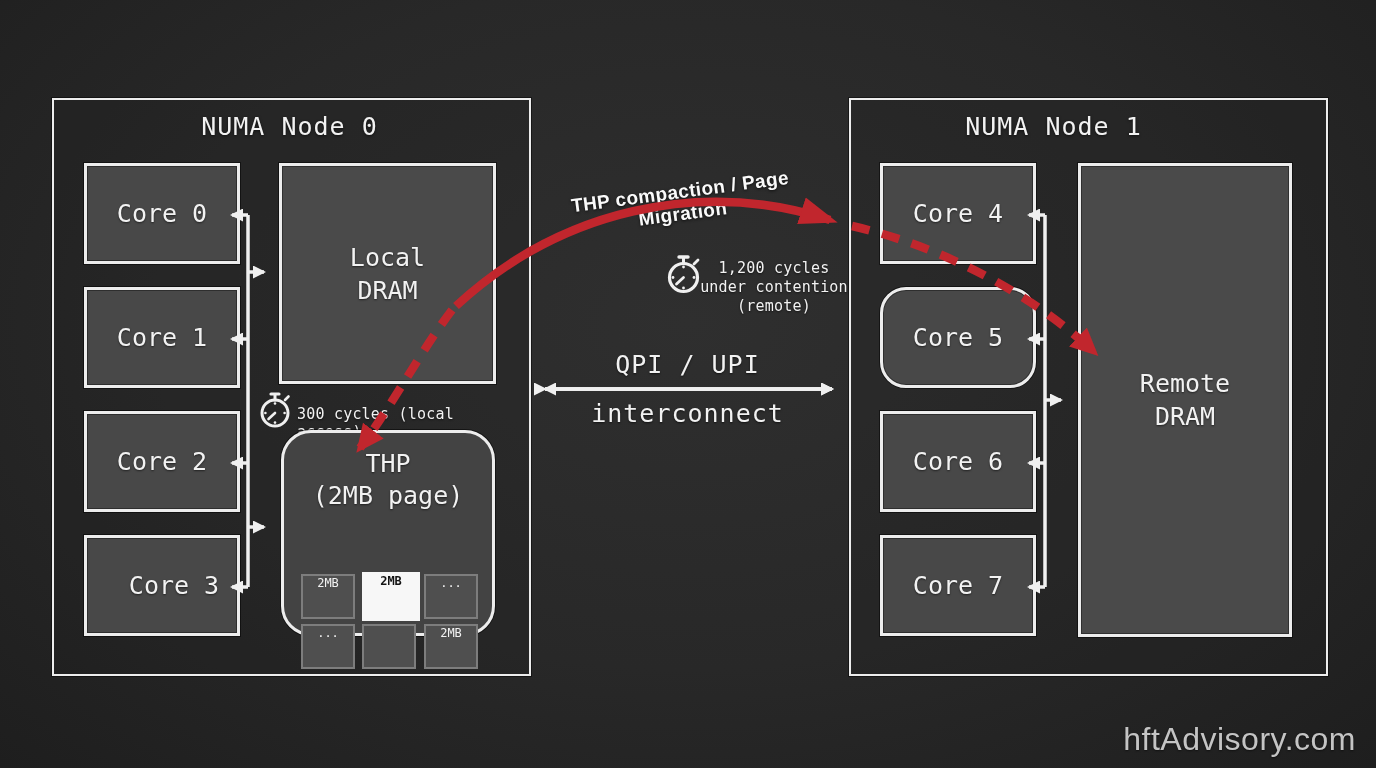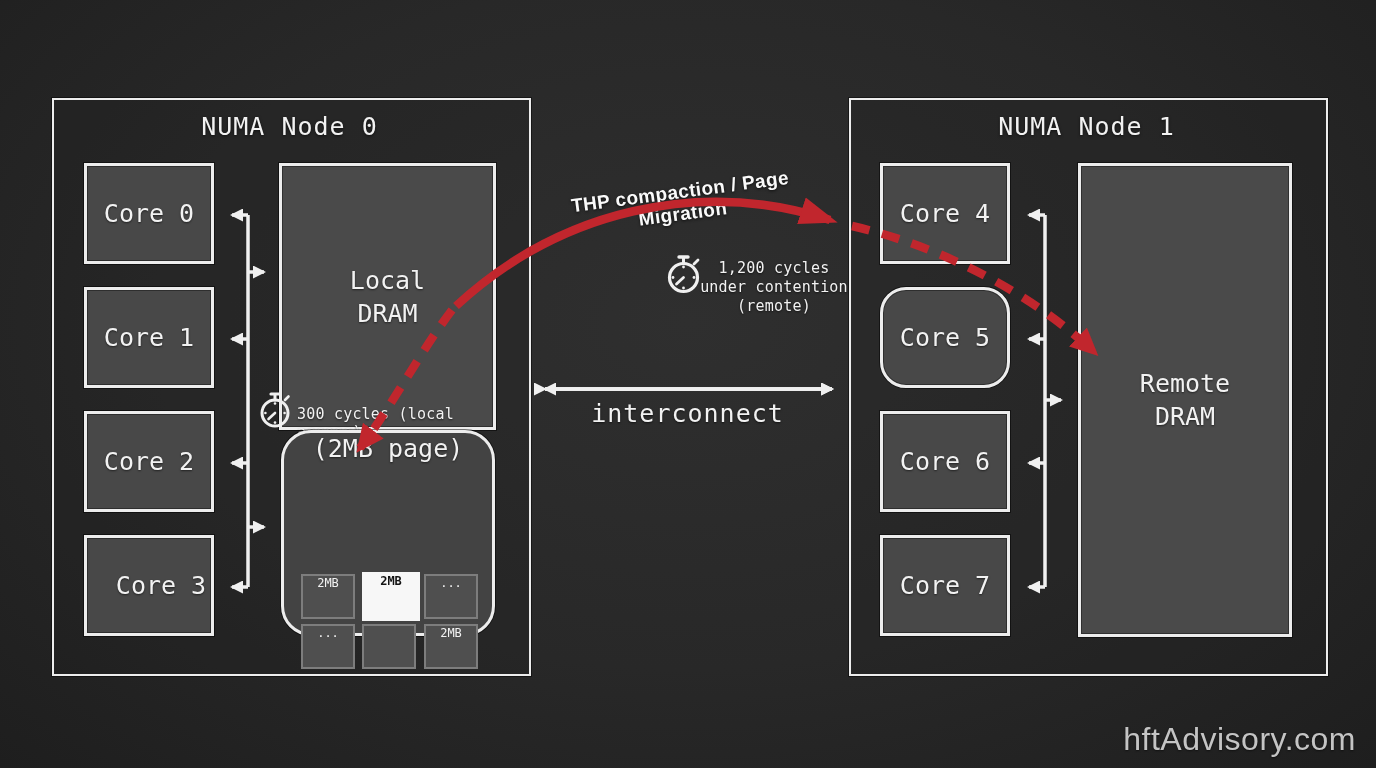--- a/index.html
+++ b/index.html
@@ -13,21 +13,21 @@
   .node{
     border:2.5px solid #ededed;
     background:rgba(30,30,30,0.25);
     box-shadow:0 0 0 1px rgba(0,0,0,0.45);
   }
   .node-title{
     text-align:center;font-size:25px;letter-spacing:1px;
     text-shadow:0 1px 3px rgba(0,0,0,.6);
   }
   .corebox{
-    width:130px;height:101px;border:3px solid #ededed;background:#484848;
+    width:156px;height:101px;border:3px solid #ededed;background:#484848;
     box-sizing:border-box;display:flex;align-items:center;justify-content:center;
     font-size:25px;box-shadow:0 0 0 1px rgba(0,0,0,.5), inset 0 0 0 1px rgba(0,0,0,.35);
     text-shadow:0 1px 2px rgba(0,0,0,.55);
   }
   .dram{
     border:3px solid #ededed;background:#4a4a4a;box-sizing:border-box;
     display:flex;flex-direction:column;align-items:center;justify-content:center;
     font-size:25px;line-height:33px;
     box-shadow:0 0 0 1px rgba(0,0,0,.5), inset 0 0 0 1px rgba(0,0,0,.35);
     text-shadow:0 1px 2px rgba(0,0,0,.55);
@@ -74,21 +74,21 @@
   <div class="abs corebox" style="left:84px;top:287px;">
       <span>Core 1</span>
     </div>
   <div class="abs corebox" style="left:84px;top:411px;">
       <span>Core 2</span>
     </div>
   <div class="abs corebox" style="left:84px;top:535px;padding-left:24px;">
       <span>Core 3</span>
     </div>
 
-  <div class="abs dram" style="left:279px;top:163px;width:217px;height:267px;">
+  <div class="abs dram" style="left:279px;top:163px;width:217px;height:221px;">
     <span>Local</span>
     <span>DRAM</span>
   </div>
 
   <svg class="abs" style="left:256px;top:390px;" width="40" height="46" viewBox="0 0 40 46">
     <g stroke="#f0f0f0" fill="none" stroke-linecap="round">
       <line x1="15" y1="4" x2="23" y2="4" stroke-width="3.2"></line>
       <line x1="19" y1="5" x2="19" y2="10" stroke-width="3"></line>
       <line x1="29" y1="10" x2="32.5" y2="6.5" stroke-width="2.6"></line>
       <circle cx="19" cy="23" r="13" stroke-width="3"></circle>
@@ -97,20 +97,21 @@
     <g fill="#f0f0f0">
       <circle cx="19" cy="13.5" r="1.3"></circle>
         <circle cx="28.6" cy="23" r="1.3"></circle>
       <circle cx="19" cy="32.6" r="1.3"></circle>
         <circle cx="9.4" cy="23" r="1.3"></circle>
     </g>
   </svg>
   <div class="abs note" style="left:297px;top:405px;width:230px;">300 cycles (local access)</div>
 
   <div class="abs thp" style="left:281px;top:430px;width:214px;height:206px;">
+    <div class="thp-title" style="margin-top:15px;">THP</div>
     <div class="thp-title">(2MB page)</div>
     <div class="thp-cell" style="left:17px;top:93px;">
         <span>2MB</span>
       </div>
     <div class="thp-cell lit" style="left:78px;top:91px;width:58px;height:49px;">
         <span>2MB</span>
       </div>
     <div class="thp-cell" style="left:140px;top:93px;">
         <span>...</span>
       </div>
@@ -119,21 +120,21 @@
       </div>
     <div class="thp-cell" style="left:78px;top:143px;">
         <span></span>
       </div>
     <div class="thp-cell" style="left:140px;top:143px;">
         <span>2MB</span>
       </div>
   </div>
 
   <div class="abs node" style="left:849px;top:98px;width:475px;height:574px;"></div>
-  <div class="abs node-title" style="left:849px;top:112px;width:475px;">NUMA Node 1</div>
+  <div class="abs node-title" style="left:816px;top:112px;width:475px;">NUMA Node 1</div>
 
   <div class="abs corebox" style="left:880px;top:163px;">
       <span>Core 4</span>
     </div>
   <div class="abs corebox" style="left:880px;top:287px;border-radius:26px;">
       <span>Core 5</span>
     </div>
   <div class="abs corebox" style="left:880px;top:411px;">
       <span>Core 6</span>
     </div>
@@ -162,20 +163,21 @@
       <circle cx="20.5" cy="35" r="1.4"></circle>
         <circle cx="10" cy="24.5" r="1.4"></circle>
     </g>
   </svg>
   <div class="abs note note-center" style="left:694px;top:259px;width:160px;">
     <div>1,200 cycles</div>
     <div>under contention</div>
     <div>(remote)</div>
   </div>
 
+  <div class="abs ic-title" style="left:560px;top:350px;width:255px;">QPI / UPI</div>
   <div class="abs watermark" style="right:20px;top:721px;">hftAdvisory.com</div>
 
   <div class="abs ic-title" style="left:560px;top:399px;width:255px;">interconnect</div>
 
   <svg class="overlay" width="1376" height="768" viewBox="0 0 1376 768">
     <defs>
       <marker id="aw" markerUnits="userSpaceOnUse" markerWidth="14" markerHeight="13" refX="11" refY="6.5" orient="auto">
         <path d="M0,0 L13,6.5 L0,13 Z" fill="#f0f0f0"></path>
       </marker>
       <marker id="ar" markerUnits="userSpaceOnUse" markerWidth="30" markerHeight="26" refX="22" refY="13" orient="auto">

